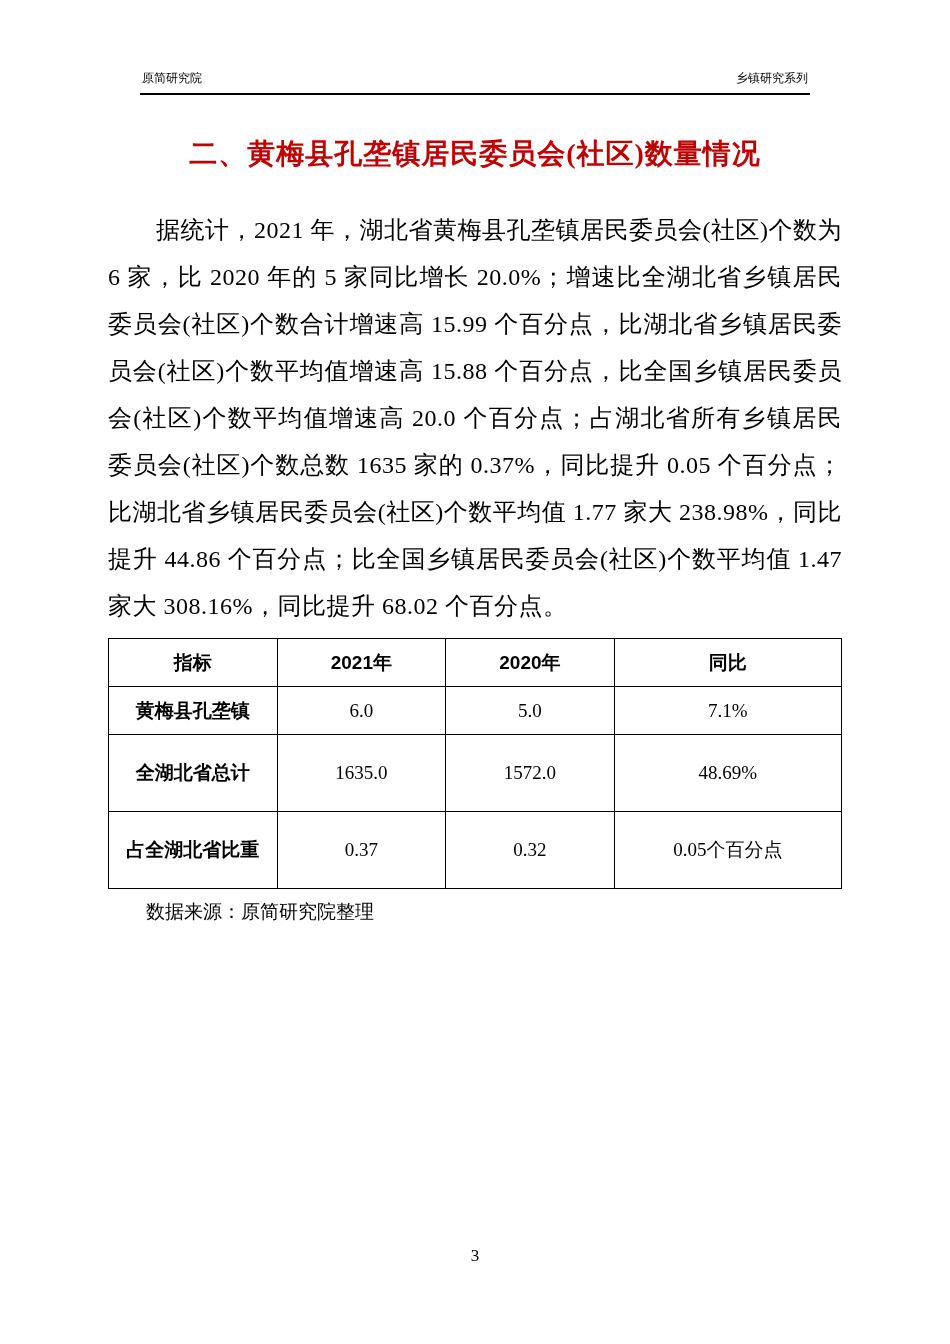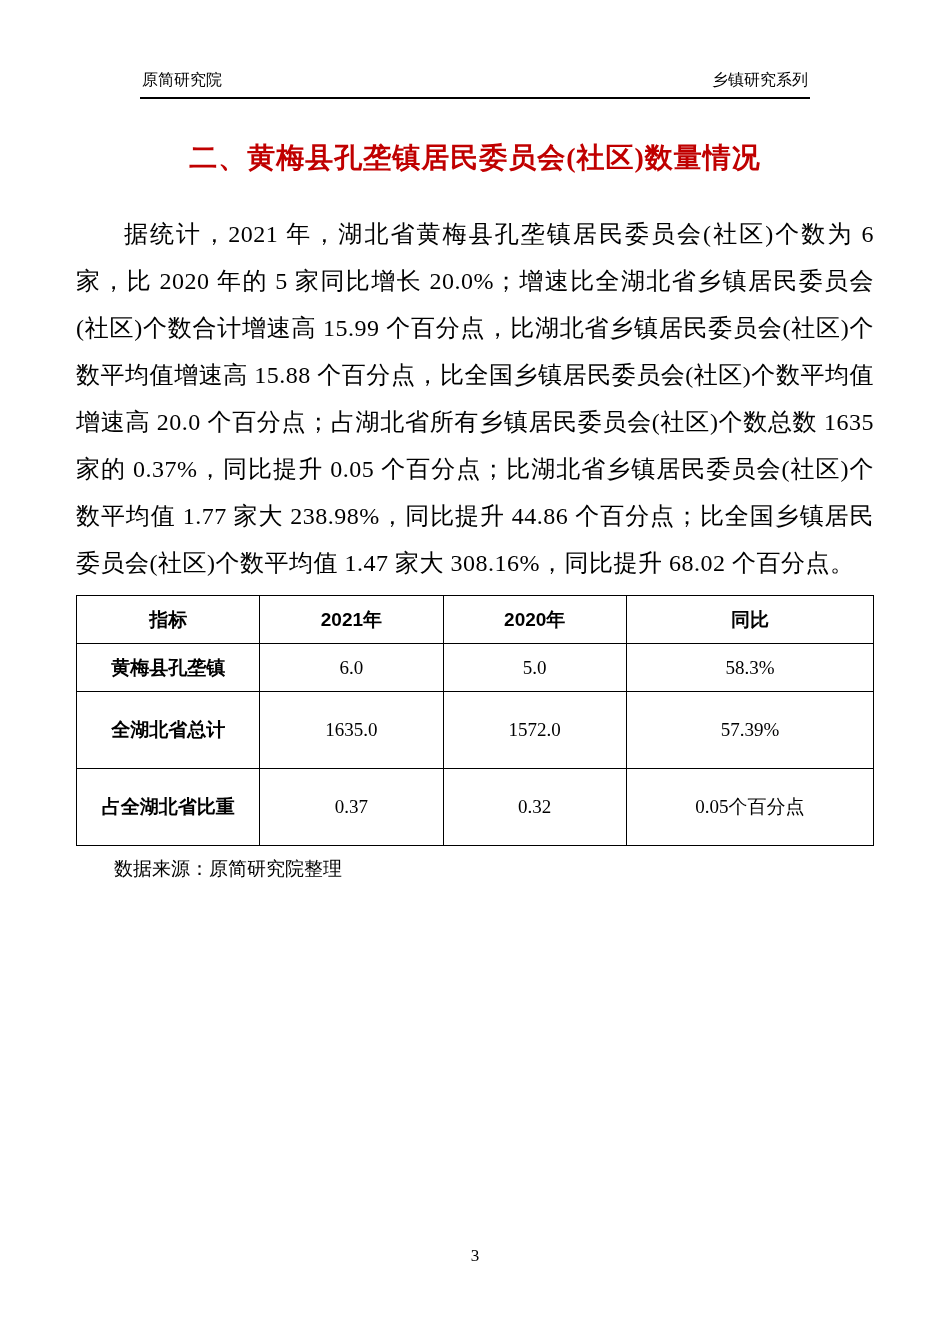--- a/index.html
+++ b/index.html
@@ -17,24 +17,24 @@
     overflow: hidden;
   }
   .header {
     margin: 0 140px;
     padding: 70px 2px 6px 2px;
     display: flex;
     justify-content: space-between;
     align-items: flex-end;
     border-bottom: 2px solid #000000;
     font-family: Liberation Sans, sans-serif;
-    font-size: 16px;
+    font-size: 12px;
   }
   .content {
-    margin: 0 76px;
+    margin: 0 108px;
   }
   .doc-title {
     margin-top: 40px;
     text-align: center;
     font-size: 28px;
     font-weight: bold;
     color: #c00000;
     letter-spacing: 1px;
   }
   .body-paragraph {
@@ -127,27 +127,27 @@
           <th>2021年</th>
           <th>2020年</th>
           <th>同比</th>
         </tr>
       </thead>
       <tbody>
         <tr>
           <td class="row-label">黄梅县孔垄镇</td>
           <td>6.0</td>
           <td>5.0</td>
-          <td>58.3%</td>
+          <td>7.1%</td>
         </tr>
         <tr>
           <td class="row-label">全湖北省总计</td>
           <td>1635.0</td>
           <td>1572.0</td>
-          <td>57.39%</td>
+          <td>48.69%</td>
         </tr>
         <tr>
           <td class="row-label">占全湖北省比重</td>
           <td>0.37</td>
           <td>0.32</td>
           <td>0.05个百分点</td>
         </tr>
       </tbody>
     </table>
 

